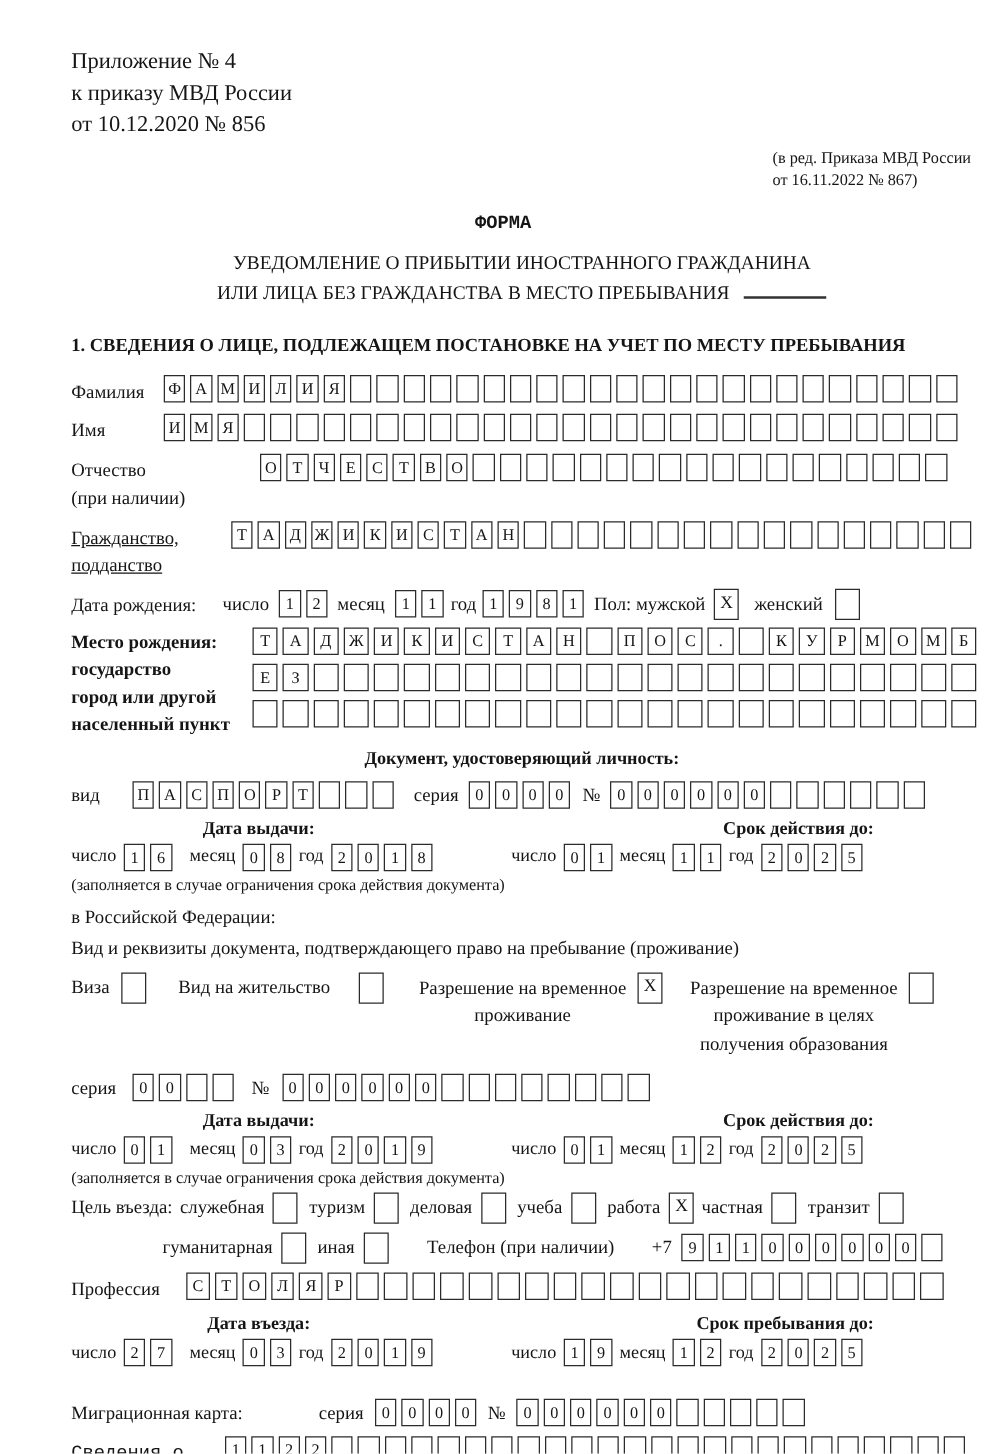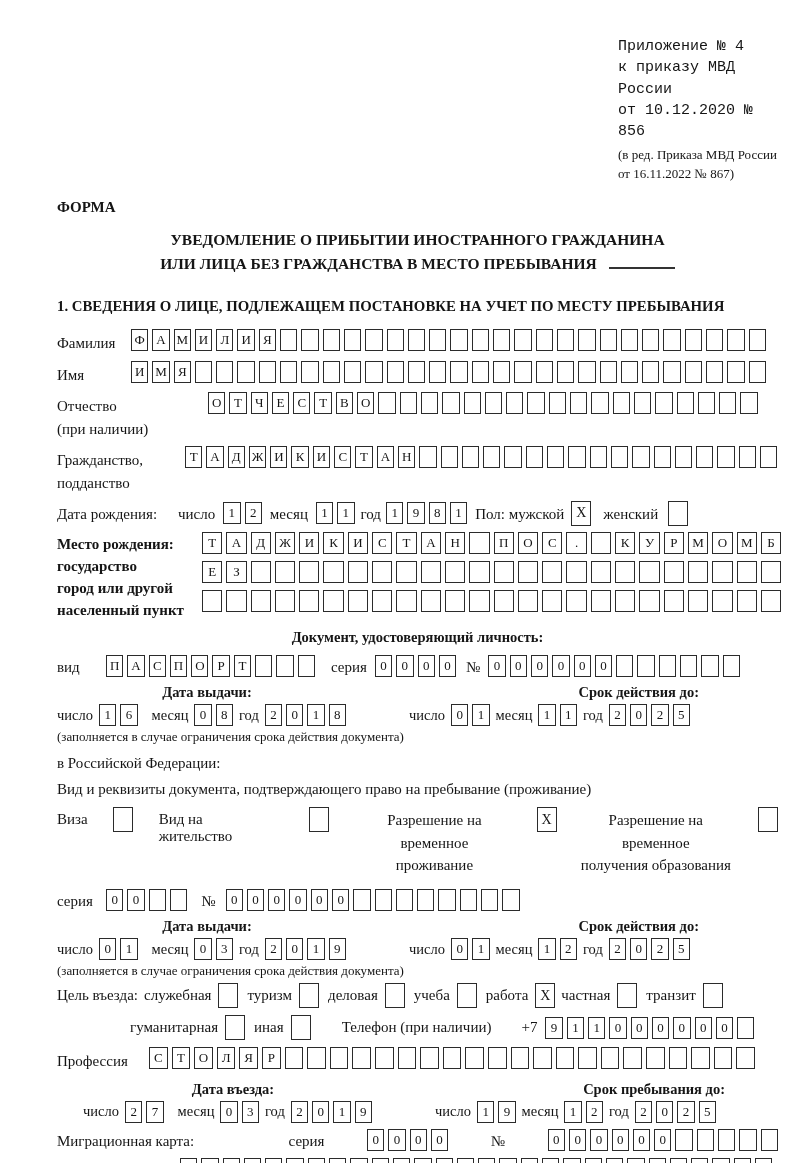--- a/index.html
+++ b/index.html
@@ -1,33 +1,33 @@
 <!DOCTYPE html>
 <html lang="ru"><head>
 <meta charset="utf-8">
 <style>
   * { box-sizing: border-box; margin: 0; padding: 0; }
   html,body { background:#ffffff; }
   body { font-family:"Liberation Serif","DejaVu Serif",serif; color:#151515; }
   .page { width:800px; height:1163px; background:#fff; padding:36px 22px 8px 57px; overflow:hidden; position:relative; }
 
   
-  .annex { margin-left:561px; font-size:15px; line-height:1.42;font-family:Liberation Mono, monospace; }
+  .annex { font-size:18px; line-height:1.42; }
   .amendment { margin-left:561px; font-size:13px; line-height:1.42; margin-top:4px; }
-  .form-label { text-align:left; padding-right:30px; font-weight:bold; font-size:15px; margin-top:16px; }
-
-  .title { text-align:center; font-weight:bold; font-size:15.5px; margin-top:12px; line-height:1.55; }
+  .form-label { text-align:center; padding-right:30px; font-weight:bold; font-size:15px; margin-top:16px;font-family:Liberation Mono, monospace; }
+
+  .title { text-align:center; font-weight:normal; font-size:15.5px; margin-top:12px; line-height:1.55; }
   .title-blank { display:inline-block; width:66px; border-bottom:2px solid #333; height:13px; margin-left:12px; }
 
   .section-heading { font-weight:bold; font-size:14.8px; margin-top:22px; margin-bottom:14px; }
 
   
   .row { display:flex; align-items:flex-start; margin-bottom:6px; }
   .lbl { font-size:15px; flex:none; padding-top:3px; line-height:1.5; }
-  .w74 { width:74px; } .w151 { width:151px; } .w128 { width:128px; }
+  .w74 { width:74px; } .w151 { width:151px; } .w128 { width:128px;text-decoration:underline; }
   .w121 { width:121px; } .w145 { width:145px;font-weight:bold; } .w92 { width:92px; } .w123 { width:123px;font-family:Liberation Mono, monospace; }
 
   .cellrow { display:flex; gap:4px; flex:none; }
   .cell { width:17.3px; height:22px; border:1.7px solid #2b2b2b; display:flex; align-items:center;
           justify-content:center; font-size:13px; flex:none; background:#fff; }
   .c20 .cell { width:20.3px; }
   .c18 .cell { width:18.6px; }
 
   .cb { width:20px; height:25px; border:1.7px solid #2b2b2b; display:flex; align-items:center;
         justify-content:center; font-size:14px; flex:none; background:#fff; }
@@ -43,21 +43,21 @@
   .dblock-right { flex:none; }
   .dheading { font-size:14.5px; margin-bottom:3px;font-weight:bold; }
   .dh-left { text-align:center; width:300px; }
   .dh-right { text-align:right; width:290px; }
   .dline { display:flex; align-items:center; gap:6px; font-size:14.5px; }
   .note-right { font-size:13px; padding-right:28px; margin-top:3px; margin-bottom:4px; }
 
   .intro { font-size:15px; line-height:1.7; margin-top:6px; }
 
   .opts { display:flex; align-items:flex-start; margin-top:5px; margin-bottom:10px; }
-  .opt { display:flex; align-items:flex-start; gap:25px; }
+  .opt { display:flex; align-items:flex-start; gap:9px; }
   .opt-lbl { font-size:15px; padding-top:4px; }
   .opt-multi { font-size:15px; text-align:center; line-height:1.5; padding-top:2px; }
 
   .purpose-line { display:flex; align-items:center; font-size:15px; margin-bottom:7px; flex-wrap:nowrap; }
   .purpose-line .cb { margin-left:7px; margin-right:9px; }
 </style>
 </head>
 <body>
 
 <div class="page">
@@ -443,20 +443,21 @@
     <div class="opt" style="margin-left:28px;">
       <div class="opt-multi">
         <div>Разрешение на временное</div>
         <div>проживание</div>
       </div>
       <span class="cb">X</span>
     </div>
     <div class="opt" style="margin-left:22px;">
       <div class="opt-multi">
         <div>Разрешение на временное</div>
+        <div>проживание в целях</div>
         <div>получения образования</div>
       </div>
       <span class="cb"></span>
     </div>
   </div>
 
   <div class="row" style="align-items:center;">
     <div class="lbl" style="width:49px;">серия</div>
     <div class="cellrow">
         <span class="cell">0</span>
@@ -596,21 +597,21 @@
         <span class="cell"></span>
         <span class="cell"></span>
         <span class="cell"></span>
         <span class="cell"></span>
         <span class="cell"></span>
         <span class="cell"></span>
         <span class="cell"></span>
       </div>
   </div>
 
-  <div class="dates" style="margin-top:8px;margin-left:26px;">
+  <div class="dates" style="margin-top:8px;">
     <div class="dblock-left">
       <div class="dheading dh-left">Дата въезда:</div>
       <div class="dline">
         <span>число</span>
         <div class="cellrow">
             <span class="cell">2</span>
             <span class="cell">7</span>
           </div>
         <span style="margin-left:8px;">месяц</span>
         <div class="cellrow">
@@ -643,21 +644,21 @@
         <div class="cellrow">
             <span class="cell">2</span>
             <span class="cell">0</span>
             <span class="cell">2</span>
             <span class="cell">5</span>
           </div>
       </div>
     </div>
   </div>
 
-  <div class="row" style="margin-top:4px; align-items:center;justify-content:space-between;">
+  <div class="row" style="margin-top:24px; align-items:center;">
     <div class="lbl" style="width:150px;">Миграционная карта:</div>
     <span class="inline-lbl" style="margin-left:48px;">серия</span>
     <div class="cellrow" style="margin-left:9px;">
         <span class="cell">0</span>
         <span class="cell">0</span>
         <span class="cell">0</span>
         <span class="cell">0</span>
       </div>
     <span class="inline-lbl" style="margin-left:9px;">№</span>
     <div class="cellrow" style="margin-left:9px;">

